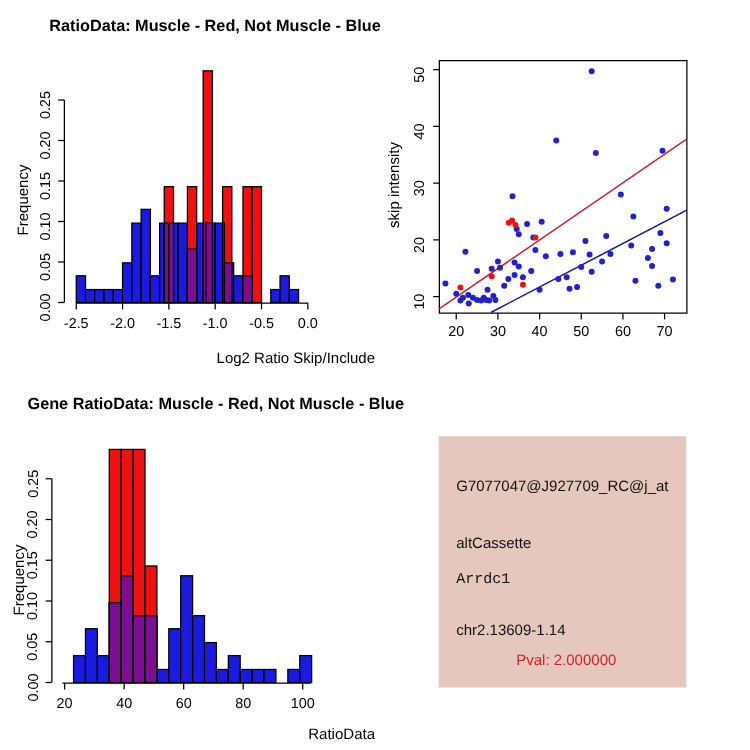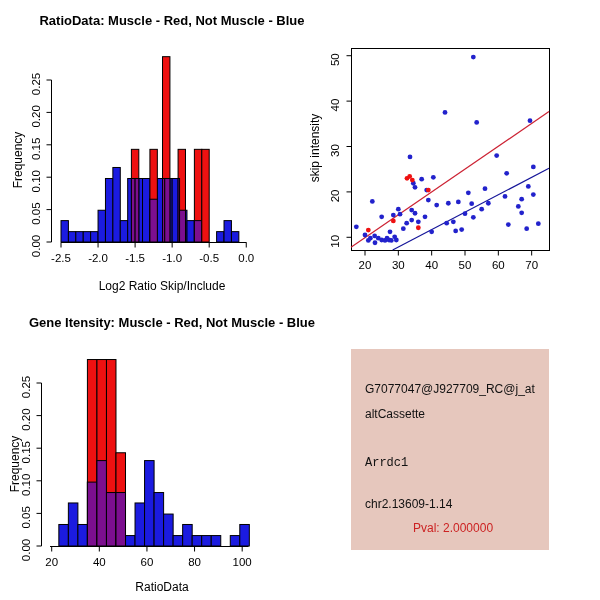--- a/index.html
+++ b/index.html
@@ -2,21 +2,21 @@
 <html><head>
 <meta charset="utf-8">
 <style>
   html,body{margin:0;padding:0;background:#ffffff;}
   #canvas{position:relative;width:600px;height:600px;background:#fff;overflow:hidden;
           font-family:"Liberation Sans","DejaVu Sans",sans-serif;}
   .panel{position:absolute;width:300px;height:300px;}
   .panel svg{position:absolute;left:0;top:0;}
   .ptitle{position:absolute;left:0;top:13px;width:300px;text-align:center;
           font-size:13px;font-weight:bold;color:#000;white-space:nowrap;padding-left:22px;}
-  .xlab{position:absolute;left:12px;width:300px;text-align:center;font-size:12px;color:#000;}
+  .xlab{position:absolute;left:0;width:300px;text-align:right;font-size:12px;color:#000;}
   .ylab{position:absolute;width:200px;text-align:center;font-size:12px;color:#000;
         transform:rotate(-90deg);}
   .infobox{position:absolute;}
   .infoline{position:absolute;left:14px;font-size:12px;color:#111;white-space:nowrap;}
 </style>
 </head>
 <body>
 
 <div id="canvas">
 
@@ -189,21 +189,21 @@
         <circle cx="107" cy="178.27865168539324" r="2.4" fill="#ee1111"></circle>
         <circle cx="109.66666666666666" cy="176.4629213483146" r="2.4" fill="#ee1111"></circle>
         <circle cx="112.33333333333333" cy="180.0943820224719" r="2.4" fill="#ee1111"></circle>
         <circle cx="118.33333333333333" cy="227.75730337078653" r="2.4" fill="#ee1111"></circle>
         <circle cx="128.33333333333331" cy="190.0808988764045" r="2.4" fill="#ee1111"></circle>
       </svg>
     <div class="ylab" style="left:-85px;top:141px;">skip intensity</div>
   </div>
 
   <div class="panel" style="left:0;top:300px;">
-    <div class="ptitle" style="top:15px;">Gene Itensity: Muscle - Red, Not Muscle - Blue</div>
+    <div class="ptitle" style="top:15px;">Gene RatioData: Muscle - Red, Not Muscle - Blue</div>
     <svg id="svg2" width="300" height="300">
         <rect x="58.843" y="224.484" width="9.524000000000001" height="21.51599999999999" fill="#1b1be0" stroke="#000" stroke-width="1"></rect>
         <rect x="68.367" y="202.968" width="9.524000000000001" height="43.03200000000001" fill="#1b1be0" stroke="#000" stroke-width="1"></rect>
         <rect x="77.891" y="224.484" width="9.523999999999987" height="21.51599999999999" fill="#1b1be0" stroke="#000" stroke-width="1"></rect>
         <rect x="87.41499999999999" y="182.10399999999998" width="9.524000000000001" height="63.896000000000015" fill="#1b1be0" stroke="#000" stroke-width="1"></rect>
         <rect x="96.939" y="160.588" width="9.524000000000001" height="85.412" fill="#1b1be0" stroke="#000" stroke-width="1"></rect>
         <rect x="106.463" y="192.536" width="9.524000000000001" height="53.464" fill="#1b1be0" stroke="#000" stroke-width="1"></rect>
         <rect x="115.987" y="192.536" width="9.524000000000001" height="53.464" fill="#1b1be0" stroke="#000" stroke-width="1"></rect>
         <rect x="125.511" y="235.568" width="9.524000000000001" height="10.431999999999988" fill="#1b1be0" stroke="#000" stroke-width="1"></rect>
         <rect x="135.035" y="202.968" width="9.524000000000001" height="43.03200000000001" fill="#1b1be0" stroke="#000" stroke-width="1"></rect>
@@ -250,20 +250,20 @@
         <line x1="41.5" y1="83" x2="36.5" y2="83" stroke="#000"></line>
         <text x="30" y="87" font-size="11.5" text-anchor="middle" fill="#000" font-family="&quot;Liberation Sans&quot;,&quot;DejaVu Sans&quot;,sans-serif" transform="rotate(-90 30 87)">0.25</text>
       </svg>
     <div class="xlab" style="top:280px;">RatioData</div>
     <div class="ylab" style="left:-85px;top:157px;">Frequency</div>
   </div>
 
   <div class="panel" style="left:300px;top:300px;">
     <div class="infobox" id="infobox" style="left: 51px; top: 49px; width: 198px; height: 201px; background: rgb(230, 199, 189);">
       <div class="infoline" style="top:33px;">G7077047@J927709_RC@j_at</div>
-      <div class="infoline" style="top:58px;text-align:center;">altCassette</div>
+      <div class="infoline" style="top:78px;text-align:center;">altCassette</div>
       <div class="infoline" style="top:107px;font-family:Liberation Mono, monospace;">Arrdc1</div>
       <div class="infoline" style="top:148px;">chr2.13609-1.14</div>
       <div class="infoline" style="top: 172px; color: rgb(204, 34, 34); padding-left: 48px;" id="pvalline">Pval: 2.000000</div>
     </div>
   </div>
 
 </div>
 
 </body></html>

